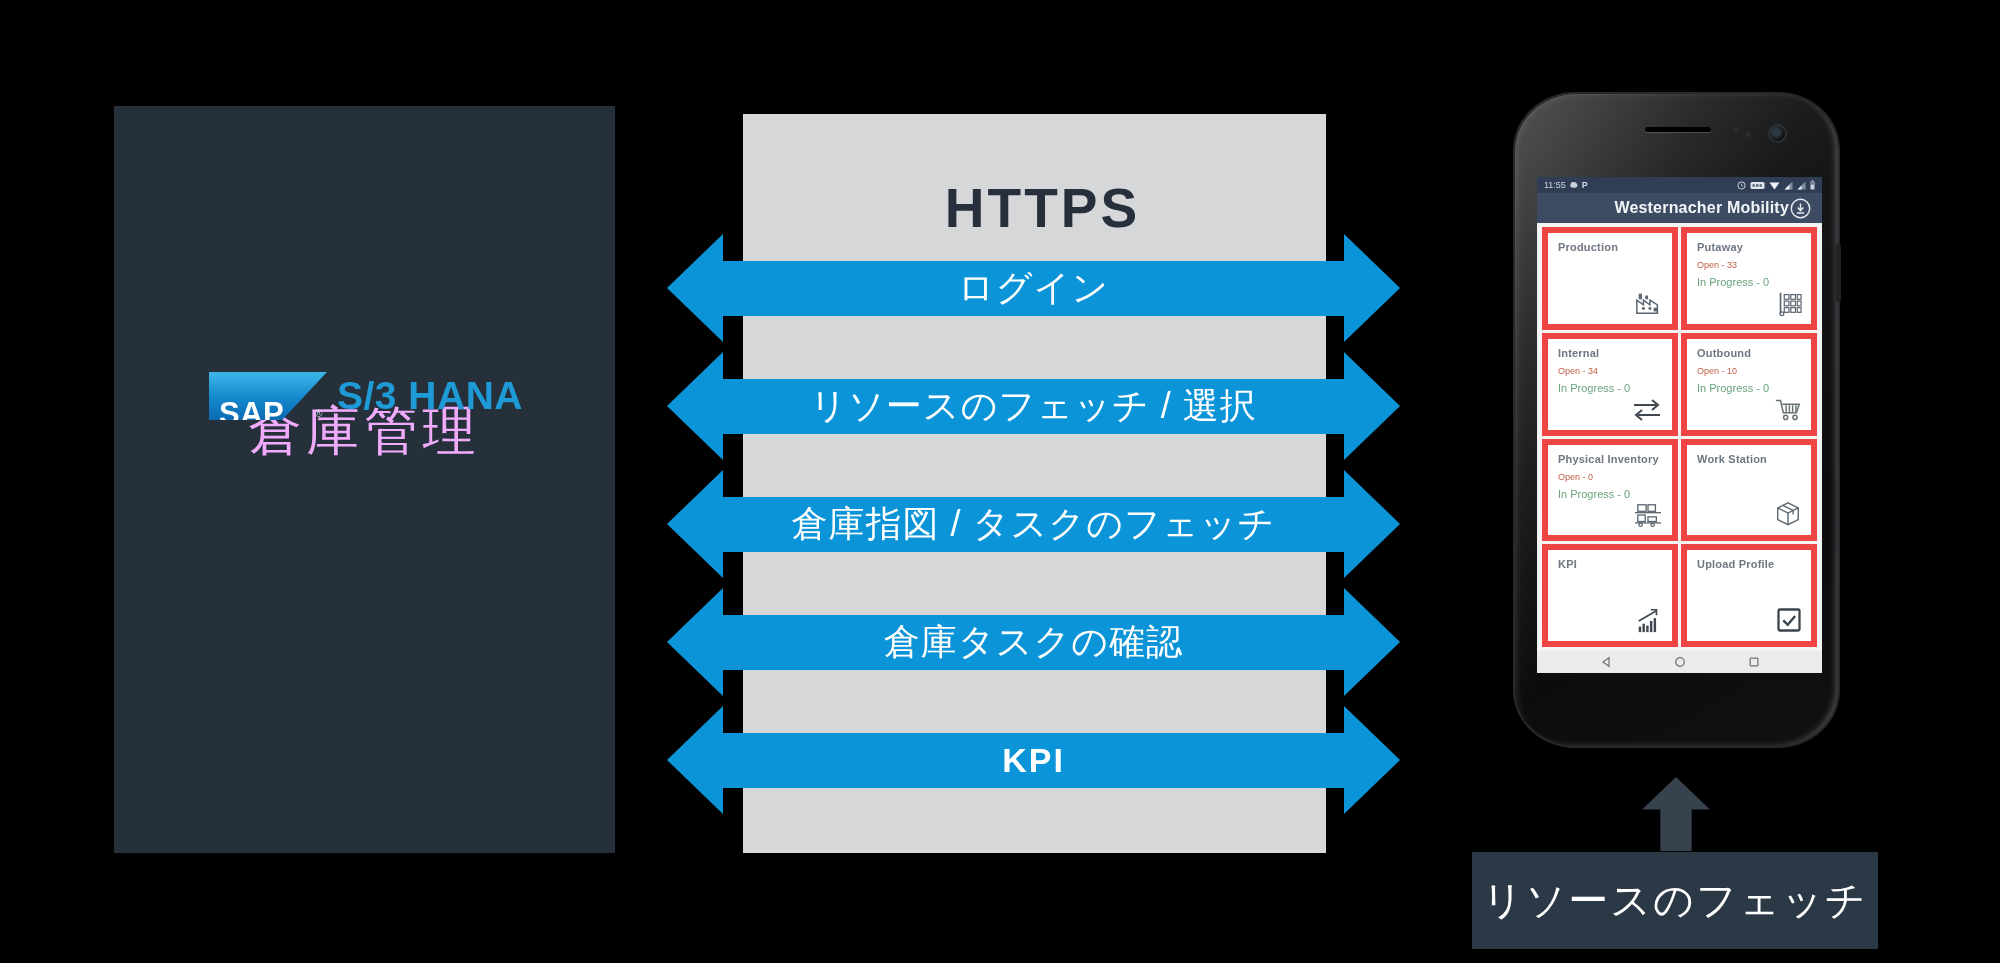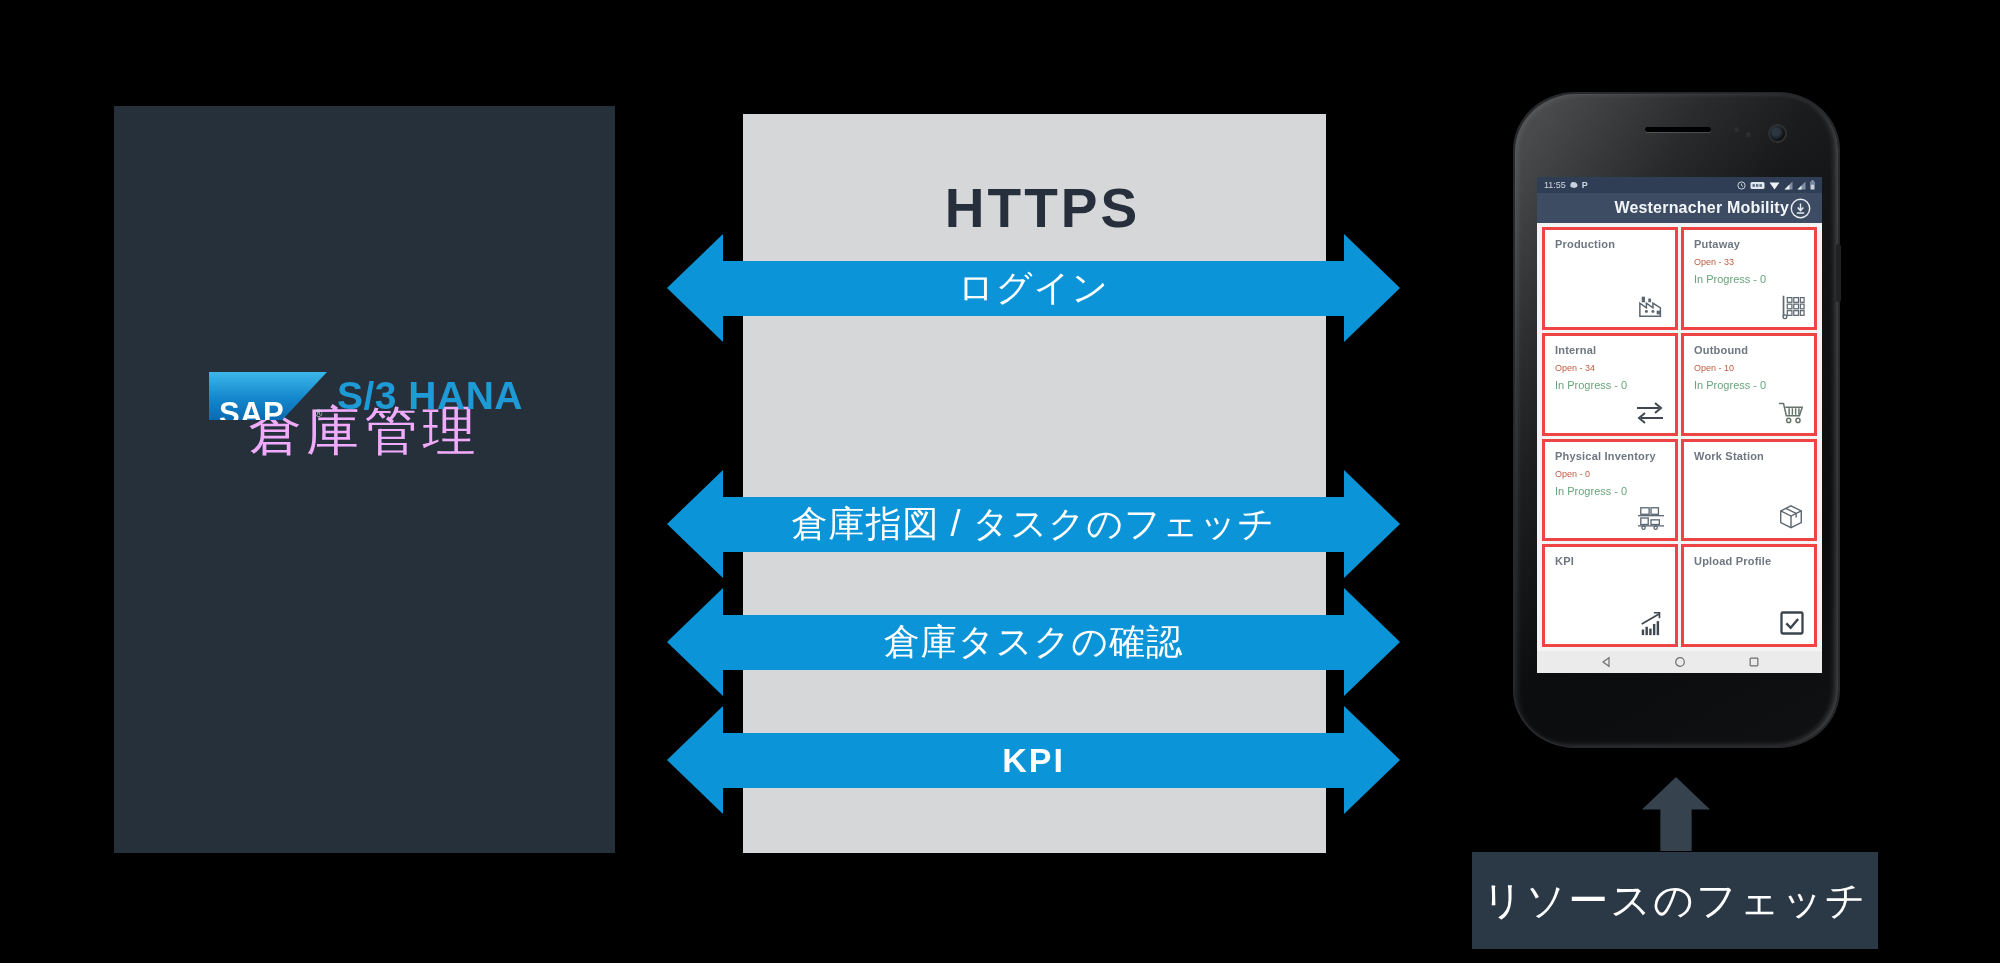--- a/index.html
+++ b/index.html
@@ -97,21 +97,21 @@
     position:absolute; left:0; right:0; top:16px; height:30px; background:#3d4c63;
     display:flex; align-items:center; justify-content:flex-end; padding:0 10px;
   }
   .appbar-title { color:#f2f5f8; font-size:16px; font-weight:700; letter-spacing:0.2px; }
 
   .tiles {
     position:absolute; left:0; right:0; top:46px; bottom:22px; background:#f4f4f4;
     display:grid; grid-template-columns:repeat(2,1fr); grid-template-rows:repeat(4,1fr);
     gap:3px; padding:4px 5px;
   }
-  .tile { position:relative; background:#ffffff; border:3px solid #ef4444; padding:8px 8px 0 10px; }
+  .tile { position:relative; background:#ffffff; border:6px solid #ef4444; padding:8px 8px 0 10px; }
   .tile-title { color:#6e7781; font-size:11px; font-weight:700; letter-spacing:0.2px; }
   .tile-open { color:#bf5b41; font-size:9px; margin-top:7px; }
   .tile-progress { color:#69a47b; font-size:11px; margin-top:6px; }
   .tile-icon { position:absolute; right:8px; bottom:7px; }
 
   .navbar {
     position:absolute; left:0; right:0; bottom:0; height:22px; background:#ebebeb;
     display:flex; align-items:center; justify-content:center; gap:62px;
   }
 
@@ -144,20 +144,27 @@
   </div>
 
   <div class="https-panel">
     <div class="https-title">HTTPS</div>
   </div>
 
   <div class="arrow" style="top:234px">
     <div class="ah left"></div>
     <div class="abody">
         <span>ログイン</span>
+      </div>
+    <div class="ah right"></div>
+  </div>
+  <div class="arrow" style="top:352px">
+    <div class="ah left"></div>
+    <div class="abody">
+        <span>リソースのフェッチ / 選択</span>
       </div>
     <div class="ah right"></div>
   </div>
   <div class="arrow" style="top:470px">
     <div class="ah left"></div>
     <div class="abody">
         <span>倉庫指図 / タスクのフェッチ</span>
       </div>
     <div class="ah right"></div>
   </div>

